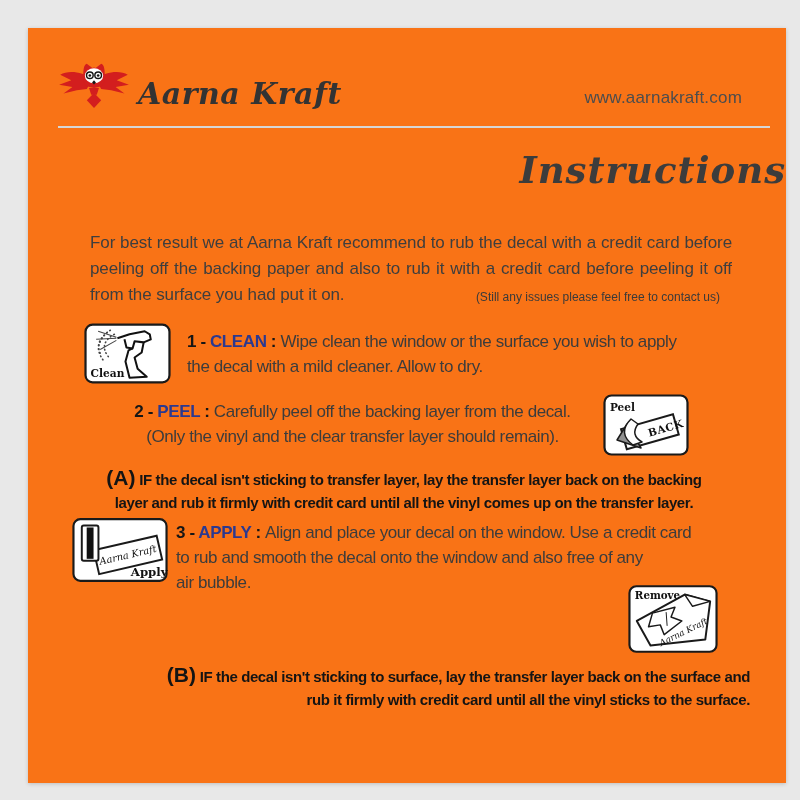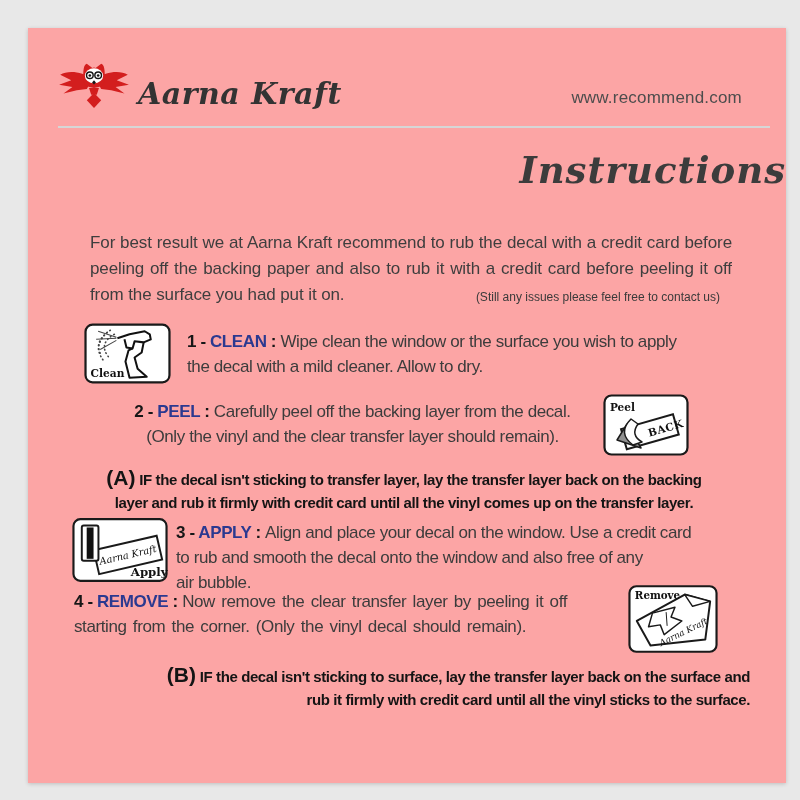--- a/index.html
+++ b/index.html
@@ -5,21 +5,21 @@
   html,body{margin:0;padding:0;}
   body{
     width:800px;height:800px;
     background:#e8e8e8;
     font-family:"Liberation Sans", sans-serif;
     position:relative;
     -webkit-font-smoothing:antialiased;
   }
   .card{
     position:absolute;left:28px;top:28px;width:758px;height:755px;
-    background:#fca5a5;
+    background:#f97316;
     box-shadow:0 1px 4px rgba(0,0,0,.18);
   }
   
   .brand{position:absolute;left:30px;top:30px;display:flex;align-items:center;gap:8px;}
   .brand-name{
     font-family:"DejaVu Serif", serif;font-style:italic;font-weight:bold;
     font-size:30px;color:#333;letter-spacing:.5px;margin-top:10px;
   }
   .website{
     position:absolute;right:44px;top:60px;
@@ -83,21 +83,21 @@
       <circle cx="57.5" cy="31" r="6" fill="#ffffff" stroke="#151515" stroke-width="2.6"></circle>
       <circle cx="72.5" cy="31" r="6" fill="#ffffff" stroke="#151515" stroke-width="2.6"></circle>
       <circle cx="57.5" cy="31.5" r="2.4" fill="#151515"></circle>
       <circle cx="72.5" cy="31.5" r="2.4" fill="#151515"></circle>
       <polygon points="65,40 61.5,44 65,47.5 68.5,44" fill="#151515"></polygon>
       <path d="M56,54 L74,54 L70,66 L60,66 Z" fill="#d31e1e"></path>
       <polygon points="65,63 78,76 65,90 52,76" fill="#d31e1e"></polygon>
     </svg>
     <span class="brand-name">Aarna Kraft</span>
   </div>
-  <span class="website">www.recommend.com</span>
+  <span class="website">www.aarnakraft.com</span>
   <div class="divider"></div>
 
   <h1 class="title">Instructions</h1>
 
   <p class="intro">For best result we at Aarna Kraft recommend to rub the decal with a credit card before peeling off the backing paper and also to rub it with a credit card before peeling it off from the surface you had put it on.</p>
   <p class="contact-note">(Still any issues please feel free to contact us)</p>
 
   <div class="step1">
     <svg width="87" height="61" viewBox="0 0 86 60">
       <rect x="1.5" y="1.5" width="83" height="57" rx="7" fill="#ffffff" stroke="#1a1a1a" stroke-width="2.2"></rect>
@@ -141,22 +141,20 @@
       </g>
       <rect x="10" y="8" width="17" height="36" rx="2" fill="#ffffff" stroke="#1a1a1a" stroke-width="2"></rect>
       <rect x="15" y="10" width="7" height="32" fill="#111"></rect>
       <text x="60" y="60" font-size="12" font-weight="bold" fill="#111">Apply</text>
     </svg>
     <p class="step-text"><span class="num">3 - </span><span class="kw">APPLY</span><span class="sep"> : </span><span class="body">Align and place your decal on the window. Use a credit card
 to rub and smooth the decal onto the window and also free of any
 air bubble.</span></p>
   </div>
 
-  <p class="step-text step4-text"><span class="num">4 - </span><span class="kw">REMOVE</span><span class="sep"> : </span><span class="body">Now remove the clear transfer layer by peeling it off
-starting from the corner. (Only the vinyl decal should remain).</span></p>
   <svg class="step4-icon" width="90" height="70" viewBox="0 0 92 70">
     <rect x="1.5" y="1.5" width="89" height="67" rx="7" fill="#ffffff" stroke="#1a1a1a" stroke-width="2.2"></rect>
     <path d="M9,37 L58,10 L84,17 L79,56 L23,62 Z" fill="#ffffff" stroke="#1a1a1a" stroke-width="2" stroke-linejoin="round"></path>
     <path d="M58,10 L84,17 L66,22 Z" fill="#ffffff" stroke="#1a1a1a" stroke-width="1.5" stroke-linejoin="round"></path>
     <path d="M25,29 L48,23 L44,33 L55,37 L37,51 L33,41 L21,43 Z" fill="#ffffff" stroke="#1a1a1a" stroke-width="1.5" stroke-linejoin="round"></path>
     <path d="M39,28 L40,42" stroke="#1a1a1a" stroke-width="1"></path>
     <text x="58" y="51" transform="rotate(-26 58 51)" font-size="9" font-style="italic" text-anchor="middle" fill="#111">Aarna Kraft</text>
     <text x="7" y="15" font-size="10.5" font-weight="bold" fill="#111">Remove</text>
   </svg>
 

